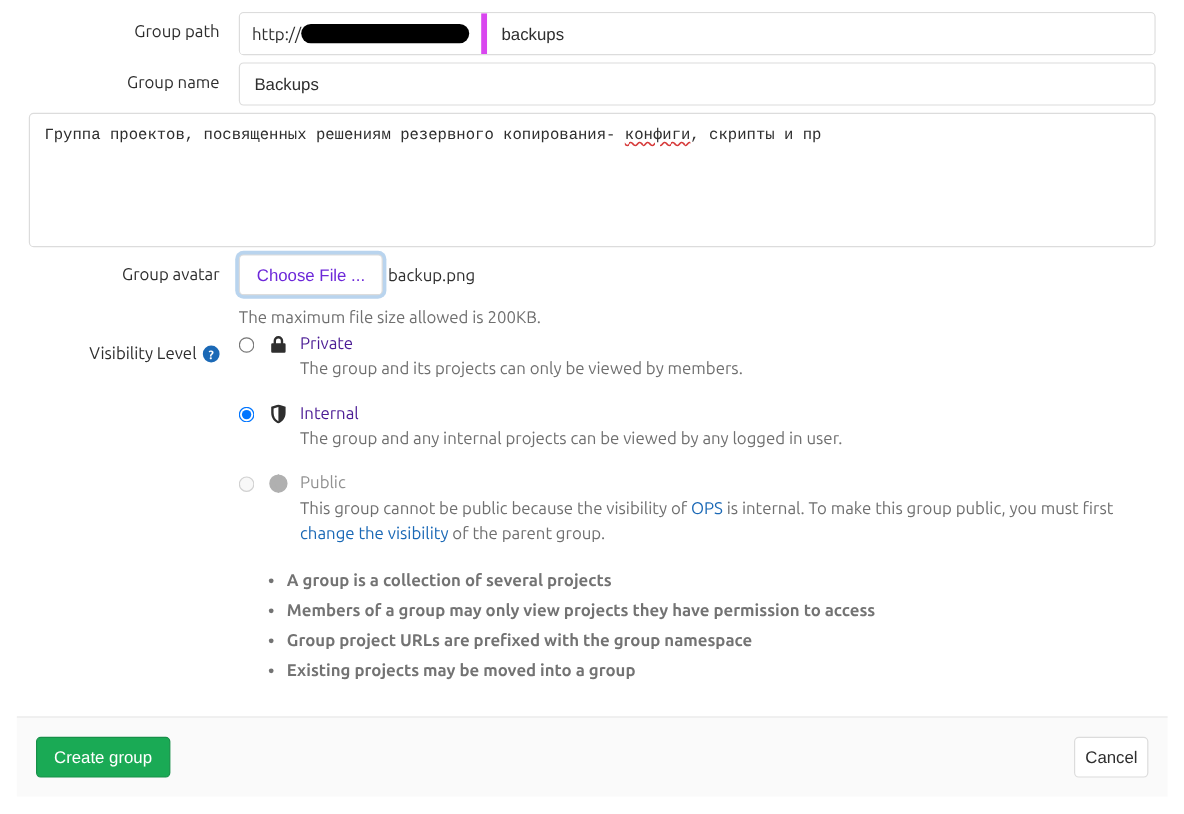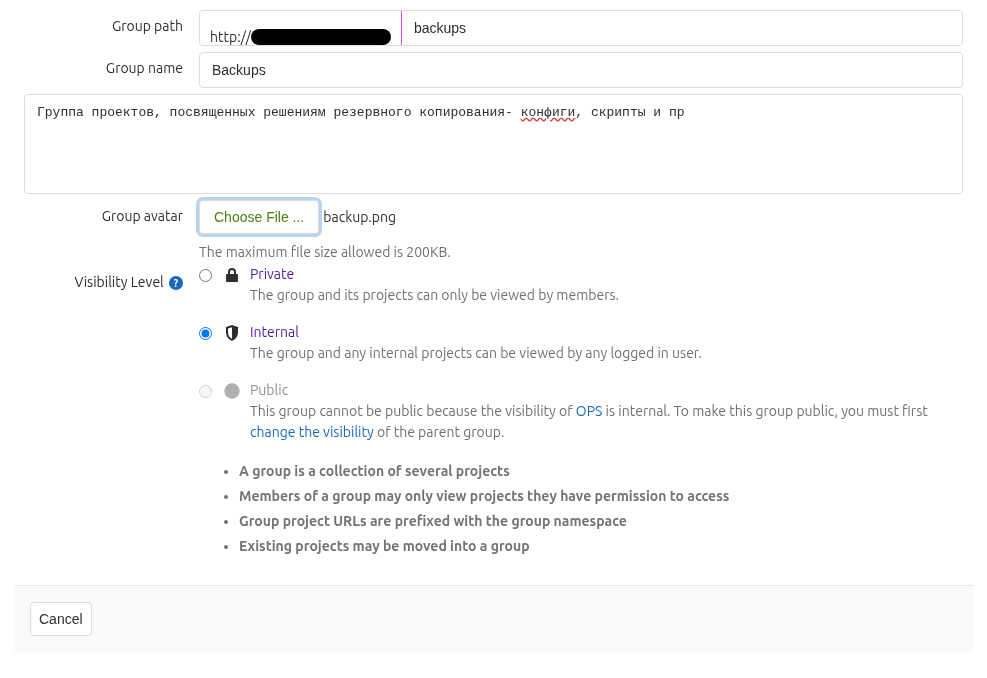--- a/index.html
+++ b/index.html
@@ -32,24 +32,24 @@
   .input-group {
     display: flex;
     border: 1px solid #dcdcdc;
     border-radius: 4px;
     overflow: hidden;
     height: 36px;
   }
   .input-prefix {
     background: #ffffff;
     border: none;
-    border-right: 1px solid #d946ef;
+    border-right: 5px solid #d946ef;
     padding: 0 10px;
     display: flex;
-    align-items: flex-end;
+    align-items: center;
     color: #2e2e2e;
     font-size: 14px;
   }
   .redacted {
     display: inline-block;
     width: 140px;
     height: 16px;
     background: #000;
     border-radius: 8px;
     vertical-align: middle;
@@ -69,21 +69,21 @@
     height: 36px;
     border: 1px solid #dcdcdc;
     border-radius: 4px;
     padding: 0 12px;
     font-size: 14px;
     color: #2e2e2e;
     outline: none;
   }
   .textarea {
     width: 100%;
-    height: 100px;
+    height: 112px;
     border: 1px solid #dcdcdc;
     border-radius: 4px;
     padding: 10px 12px;
     font-family: "Courier New", monospace;
     font-size: 13px;
     color: #2e2e2e;
     outline: none;
     resize: both;
   }
   .spell-error {
@@ -94,21 +94,21 @@
     align-items: center;
     gap: 0;
   }
   .file-btn {
     border: 1px solid #dcdcdc;
     box-shadow: 0 0 0 3px rgba(115,170,222,0.5);
     border-radius: 4px;
     background: #fff;
     padding: 8px 14px;
     font-size: 14px;
-    color: #4d7c0f;
+    color: #6d28d9;
     cursor: pointer;
   }
   .file-name {
     margin-left: 4px;
     color: #2e2e2e;
     text-align: right;
   }
   .hint {
     margin-top: 10px;
     color: #707070;
@@ -290,14 +290,15 @@
         <li>Group project URLs are prefixed with the group namespace</li>
         <li>Existing projects may be moved into a group</li>
       </ul>
 
     </div>
   </div>
 
 </div>
 
 <div class="footer">
+  <button class="btn-primary">Create group</button>
   <button class="btn-default">Cancel</button>
 </div>
 
 </body></html>

